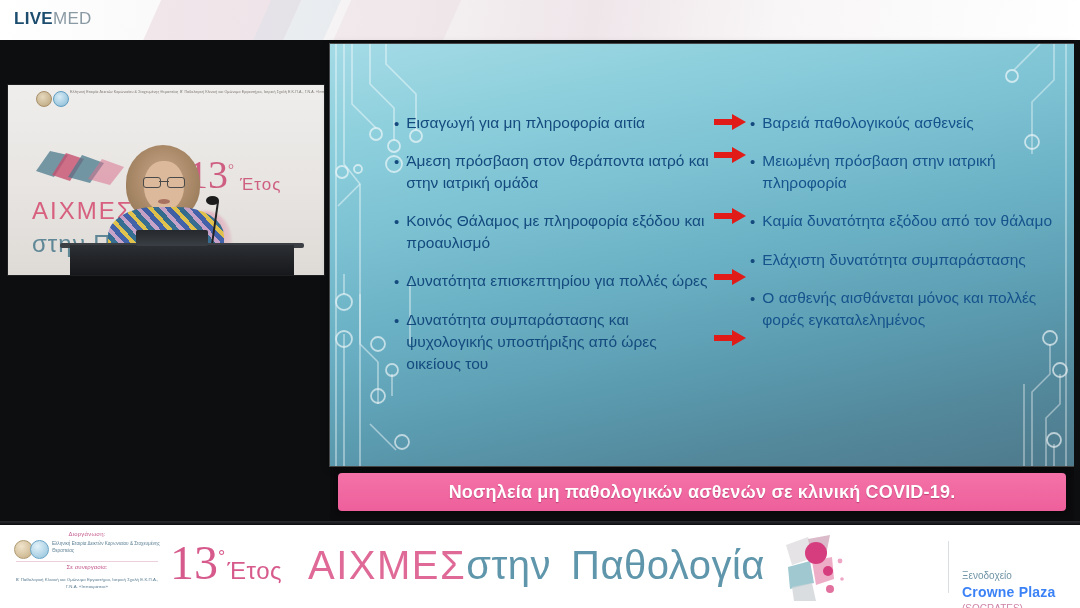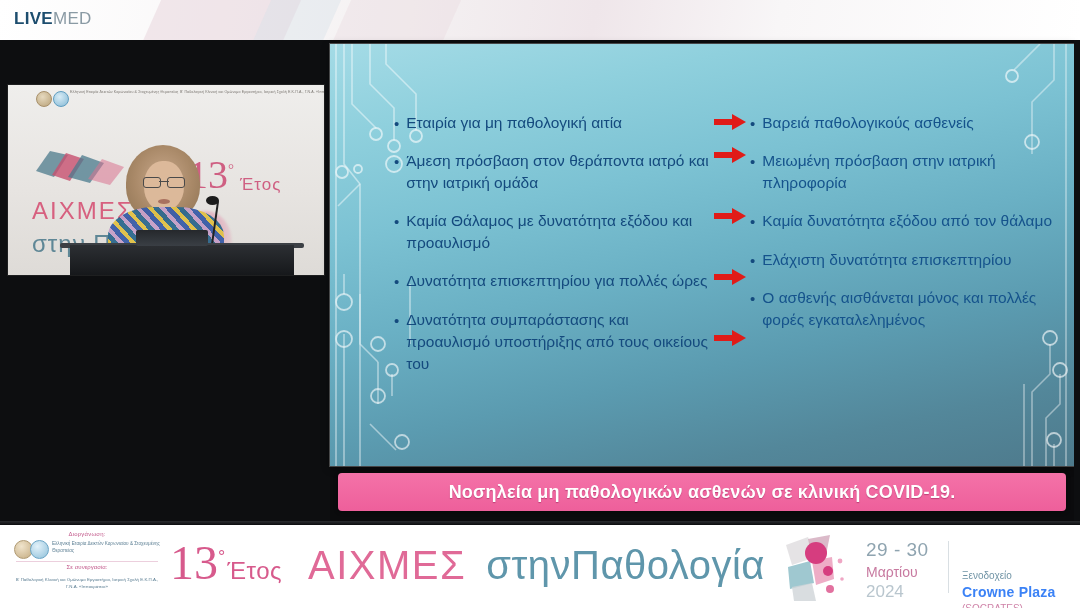--- a/index.html
+++ b/index.html
@@ -265,22 +265,22 @@
 
   .foot-title {
     position: absolute; left: 170px; top: 14px;
     display: flex; align-items: baseline; gap: 0;
     white-space: nowrap;
   }
   .ft-13 { font-family: "Liberation Serif", serif; font-size: 48px; color: #d75a8c; line-height: 1; }
   .ft-deg { font-size: 18px; color: #d75a8c; vertical-align: super; position: relative; top: -16px; }
   .ft-etos { font-size: 24px; color: #d75a8c; letter-spacing: .5px; margin-left: 2px; }
   .ft-aix { font-size: 40px; color: #e06a97; font-weight: 300; letter-spacing: 1.5px; margin-left: 26px; }
-  .ft-stin { font-size: 40px; color: #5f96ab; font-weight: 300; letter-spacing: .5px; margin-left: 20px; }
-  .ft-path { font-size: 40px; color: #5f96ab; font-weight: 300; letter-spacing: .5px; }
+  .ft-stin { font-size: 40px; color: #5f96ab; font-weight: 300; letter-spacing: .5px; }
+  .ft-path { font-size: 40px; color: #5f96ab; font-weight: 300; letter-spacing: .5px; margin-left: 20px; }
 
   .foot-art { position: absolute; left: 782px; top: 6px; width: 72px; height: 72px; }
 
   .foot-date {
     position: absolute; left: 866px; top: 14px; width: 78px;
     text-align: left; color: #97a8b3;
   }
   .foot-date .d1 { font-size: 19px; color: #8fa4b0; letter-spacing: .5px; }
   .foot-date .d2 { font-size: 14px; color: #c87aa0; margin-top: 3px; }
   .foot-date .d3 { font-size: 17px; color: #b9c6ce; margin-top: 2px; }
@@ -403,37 +403,37 @@
         <circle cx="96" cy="294" r="7"></circle>
         <circle cx="106" cy="326" r="7"></circle>
         <circle cx="100" cy="396" r="7"></circle>
       </g>
     </svg>
 
 
     <div class="col left">
       <div class="bullet">
         <span class="dot">•</span>
-        <span class="txt">Εταιρία για μη παθολογική αιτία</span>
+        <span class="txt">Εισαγωγή για μη πληροφορία αιτία</span>
       </div>
       <div class="bullet">
         <span class="dot">•</span>
         <span class="txt">Άμεση πρόσβαση στον θεράποντα ιατρό και στην ιατρική ομάδα</span>
       </div>
       <div class="bullet">
         <span class="dot">•</span>
-        <span class="txt">Καμία Θάλαμος με δυνατότητα εξόδου και προαυλισμό</span>
+        <span class="txt">Κοινός Θάλαμος με πληροφορία εξόδου και προαυλισμό</span>
       </div>
       <div class="bullet">
         <span class="dot">•</span>
         <span class="txt">Δυνατότητα επισκεπτηρίου για πολλές ώρες</span>
       </div>
       <div class="bullet">
         <span class="dot">•</span>
-        <span class="txt">Δυνατότητα συμπαράστασης και προαυλισμό υποστήριξης από τους οικείους του</span>
+        <span class="txt">Δυνατότητα συμπαράστασης και ψυχολογικής υποστήριξης από ώρες οικείους του</span>
       </div>
     </div>
 
     <div class="arrows">
       <div class="arrow" style="top:2px">
         <svg width="32" height="16" viewBox="0 0 32 16">
             <path d="M0,5 L18,5 L18,0 L32,8 L18,16 L18,11 L0,11 Z" fill="#e01b18"></path>
           </svg>
       </div>
       <div class="arrow" style="top:35px">
@@ -466,21 +466,21 @@
       <div class="bullet">
         <span class="dot">•</span>
         <span class="txt">Μειωμένη πρόσβαση στην ιατρική πληροφορία</span>
       </div>
       <div class="bullet">
         <span class="dot">•</span>
         <span class="txt">Καμία δυνατότητα εξόδου από τον θάλαμο</span>
       </div>
       <div class="bullet">
         <span class="dot">•</span>
-        <span class="txt">Ελάχιστη δυνατότητα επισκεπτηρίου</span>
+        <span class="txt">Ελάχιστη δυνατότητα συμπαράστασης</span>
       </div>
       <div class="bullet">
         <span class="dot">•</span>
         <span class="txt">Ο ασθενής αισθάνεται μόνος και πολλές φορές εγκαταλελημένος</span>
       </div>
     </div>
   </div>
 
   <div id="caption">
     <span>Νοσηλεία μη παθολογικών ασθενών σε κλινική COVID-19.</span>
@@ -518,25 +518,20 @@
       <polygon points="6,36 28,30 32,52 8,58" fill="#7fb6c0" opacity=".75"></polygon>
       <polygon points="30,30 50,26 52,48 34,54" fill="#e06a97" opacity=".55"></polygon>
       <polygon points="10,56 30,52 34,70 12,70" fill="#cfd4d8" opacity=".8"></polygon>
       <circle cx="34" cy="22" r="11" fill="#d63d7f"></circle>
       <circle cx="46" cy="40" r="5" fill="#d63d7f"></circle>
       <circle cx="48" cy="58" r="4" fill="#e2719f"></circle>
       <circle cx="58" cy="30" r="2.4" fill="#efa6c4"></circle>
       <circle cx="60" cy="48" r="1.8" fill="#efa6c4"></circle>
     </svg>
 
-    <div class="foot-date">
-      <div class="d1">29 - 30</div>
-      <div class="d2">Μαρτίου</div>
-      <div class="d3">2024</div>
-    </div>
 
     <div class="foot-vrule"></div>
 
     <div class="foot-venue">
       <div class="v1">Ξενοδοχείο</div>
       <div class="v2">Crowne Plaza</div>
       <div class="v3">(SOCRATES)</div>
     </div>
   </div>
 

